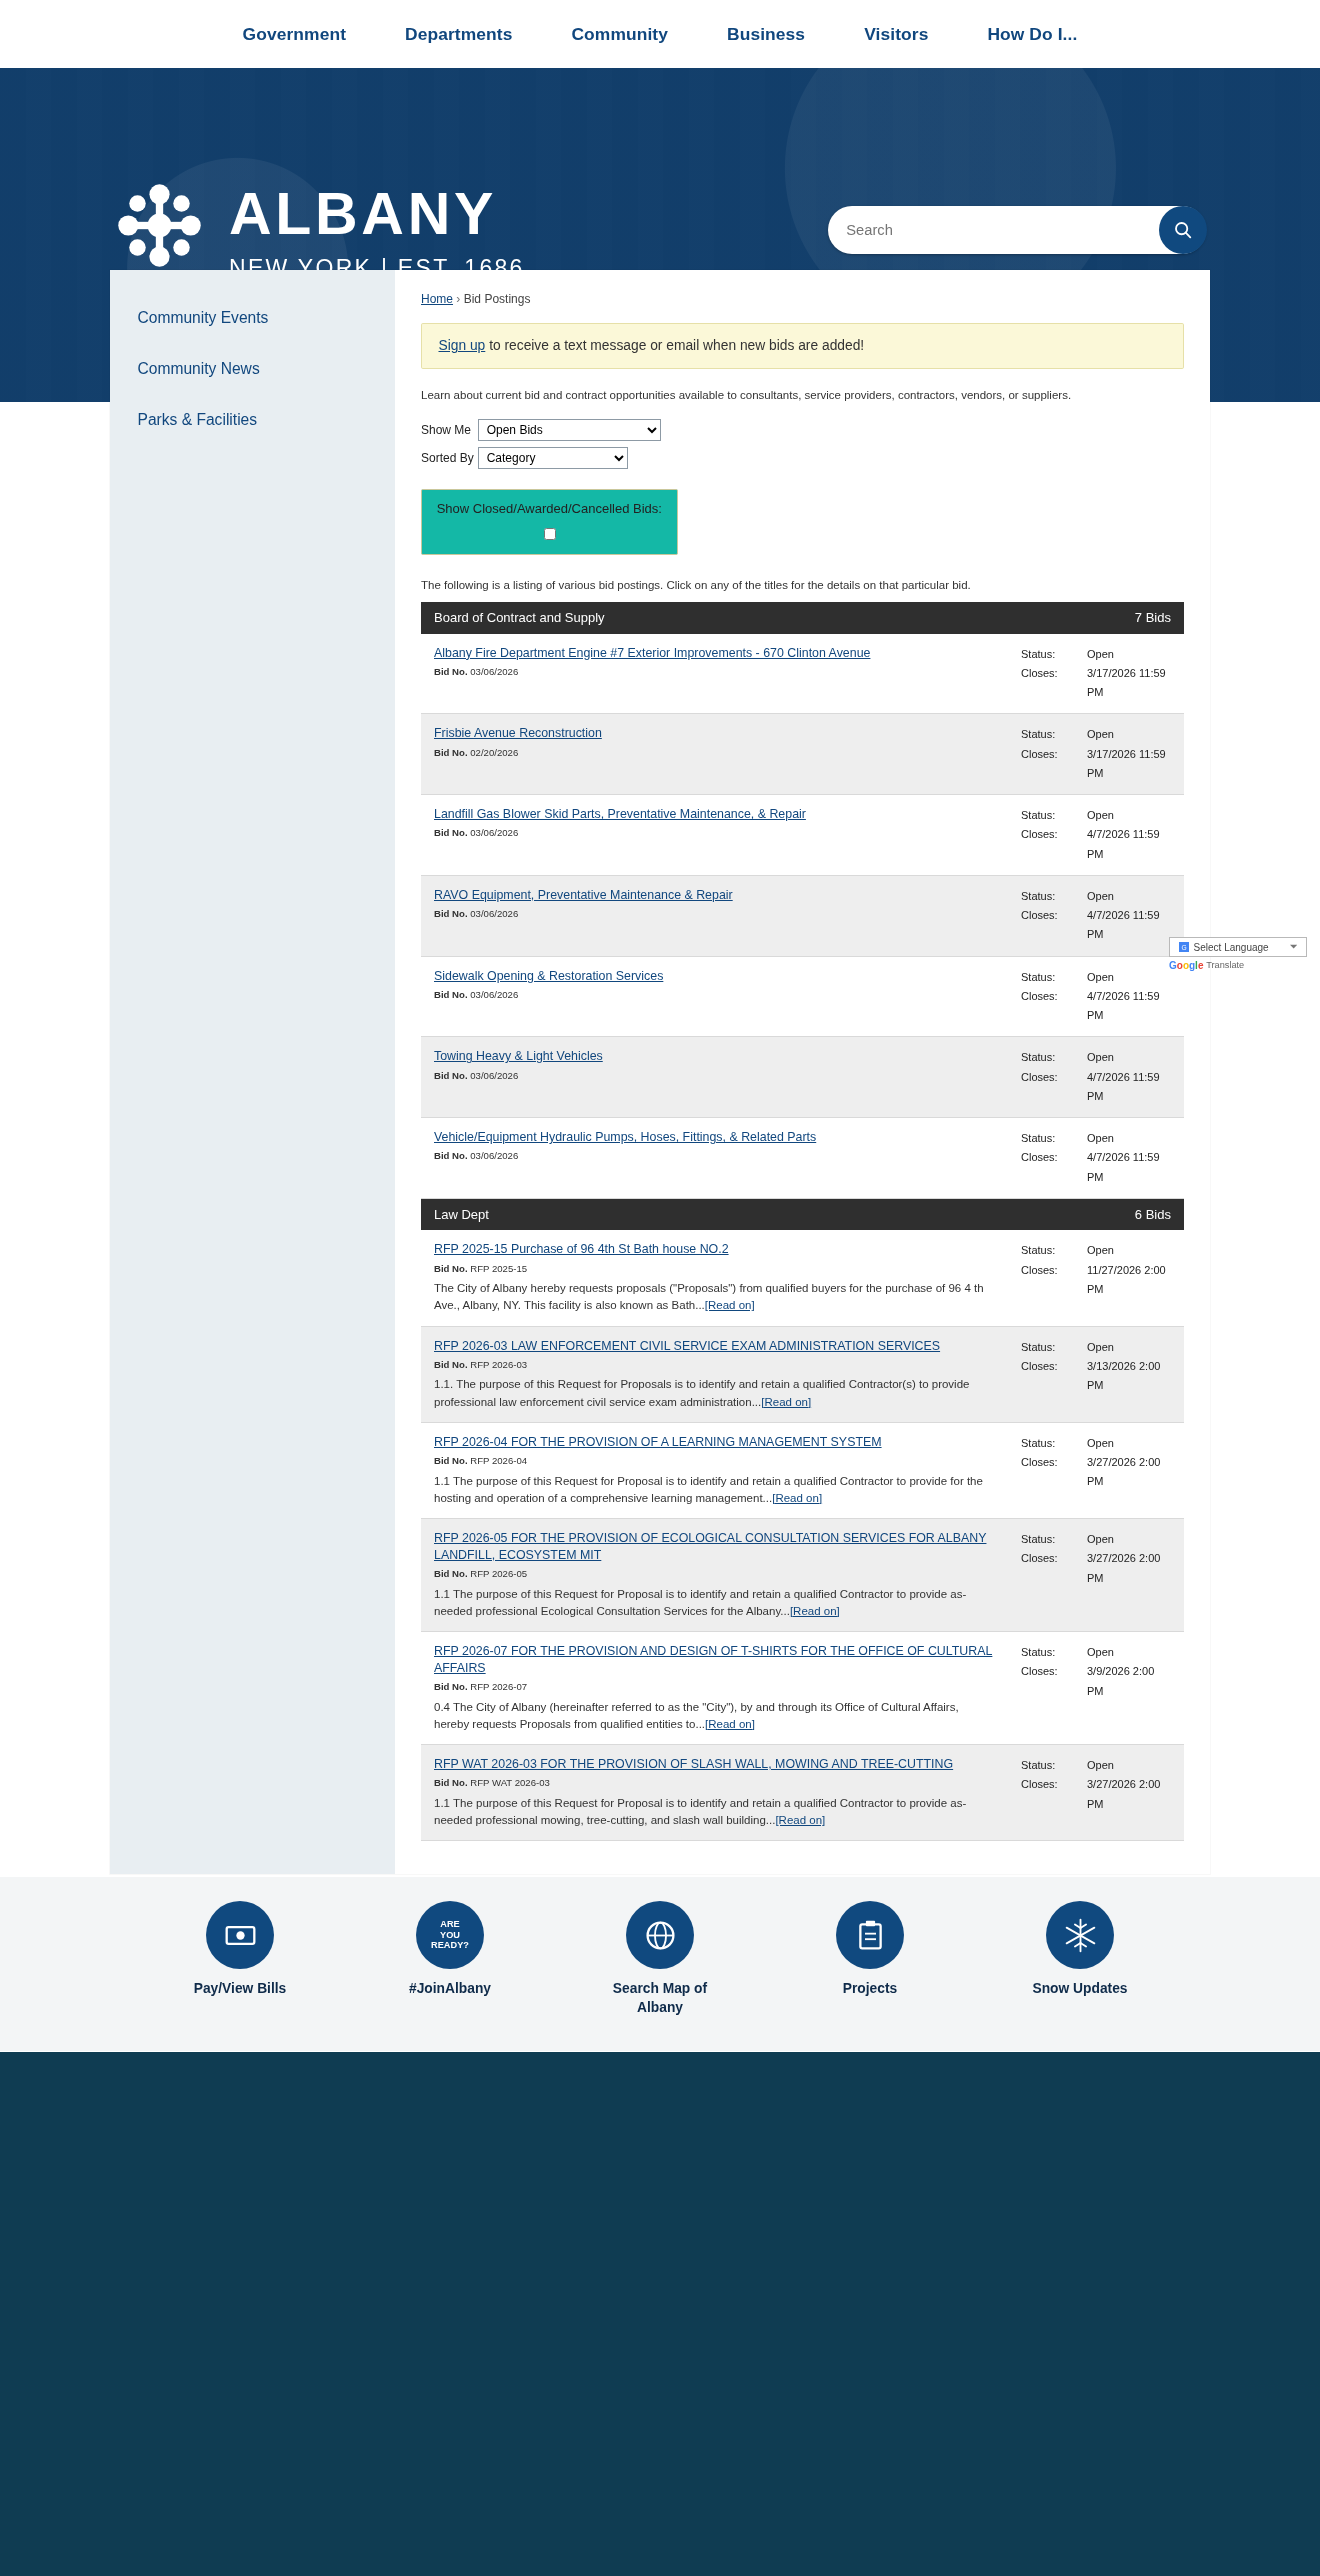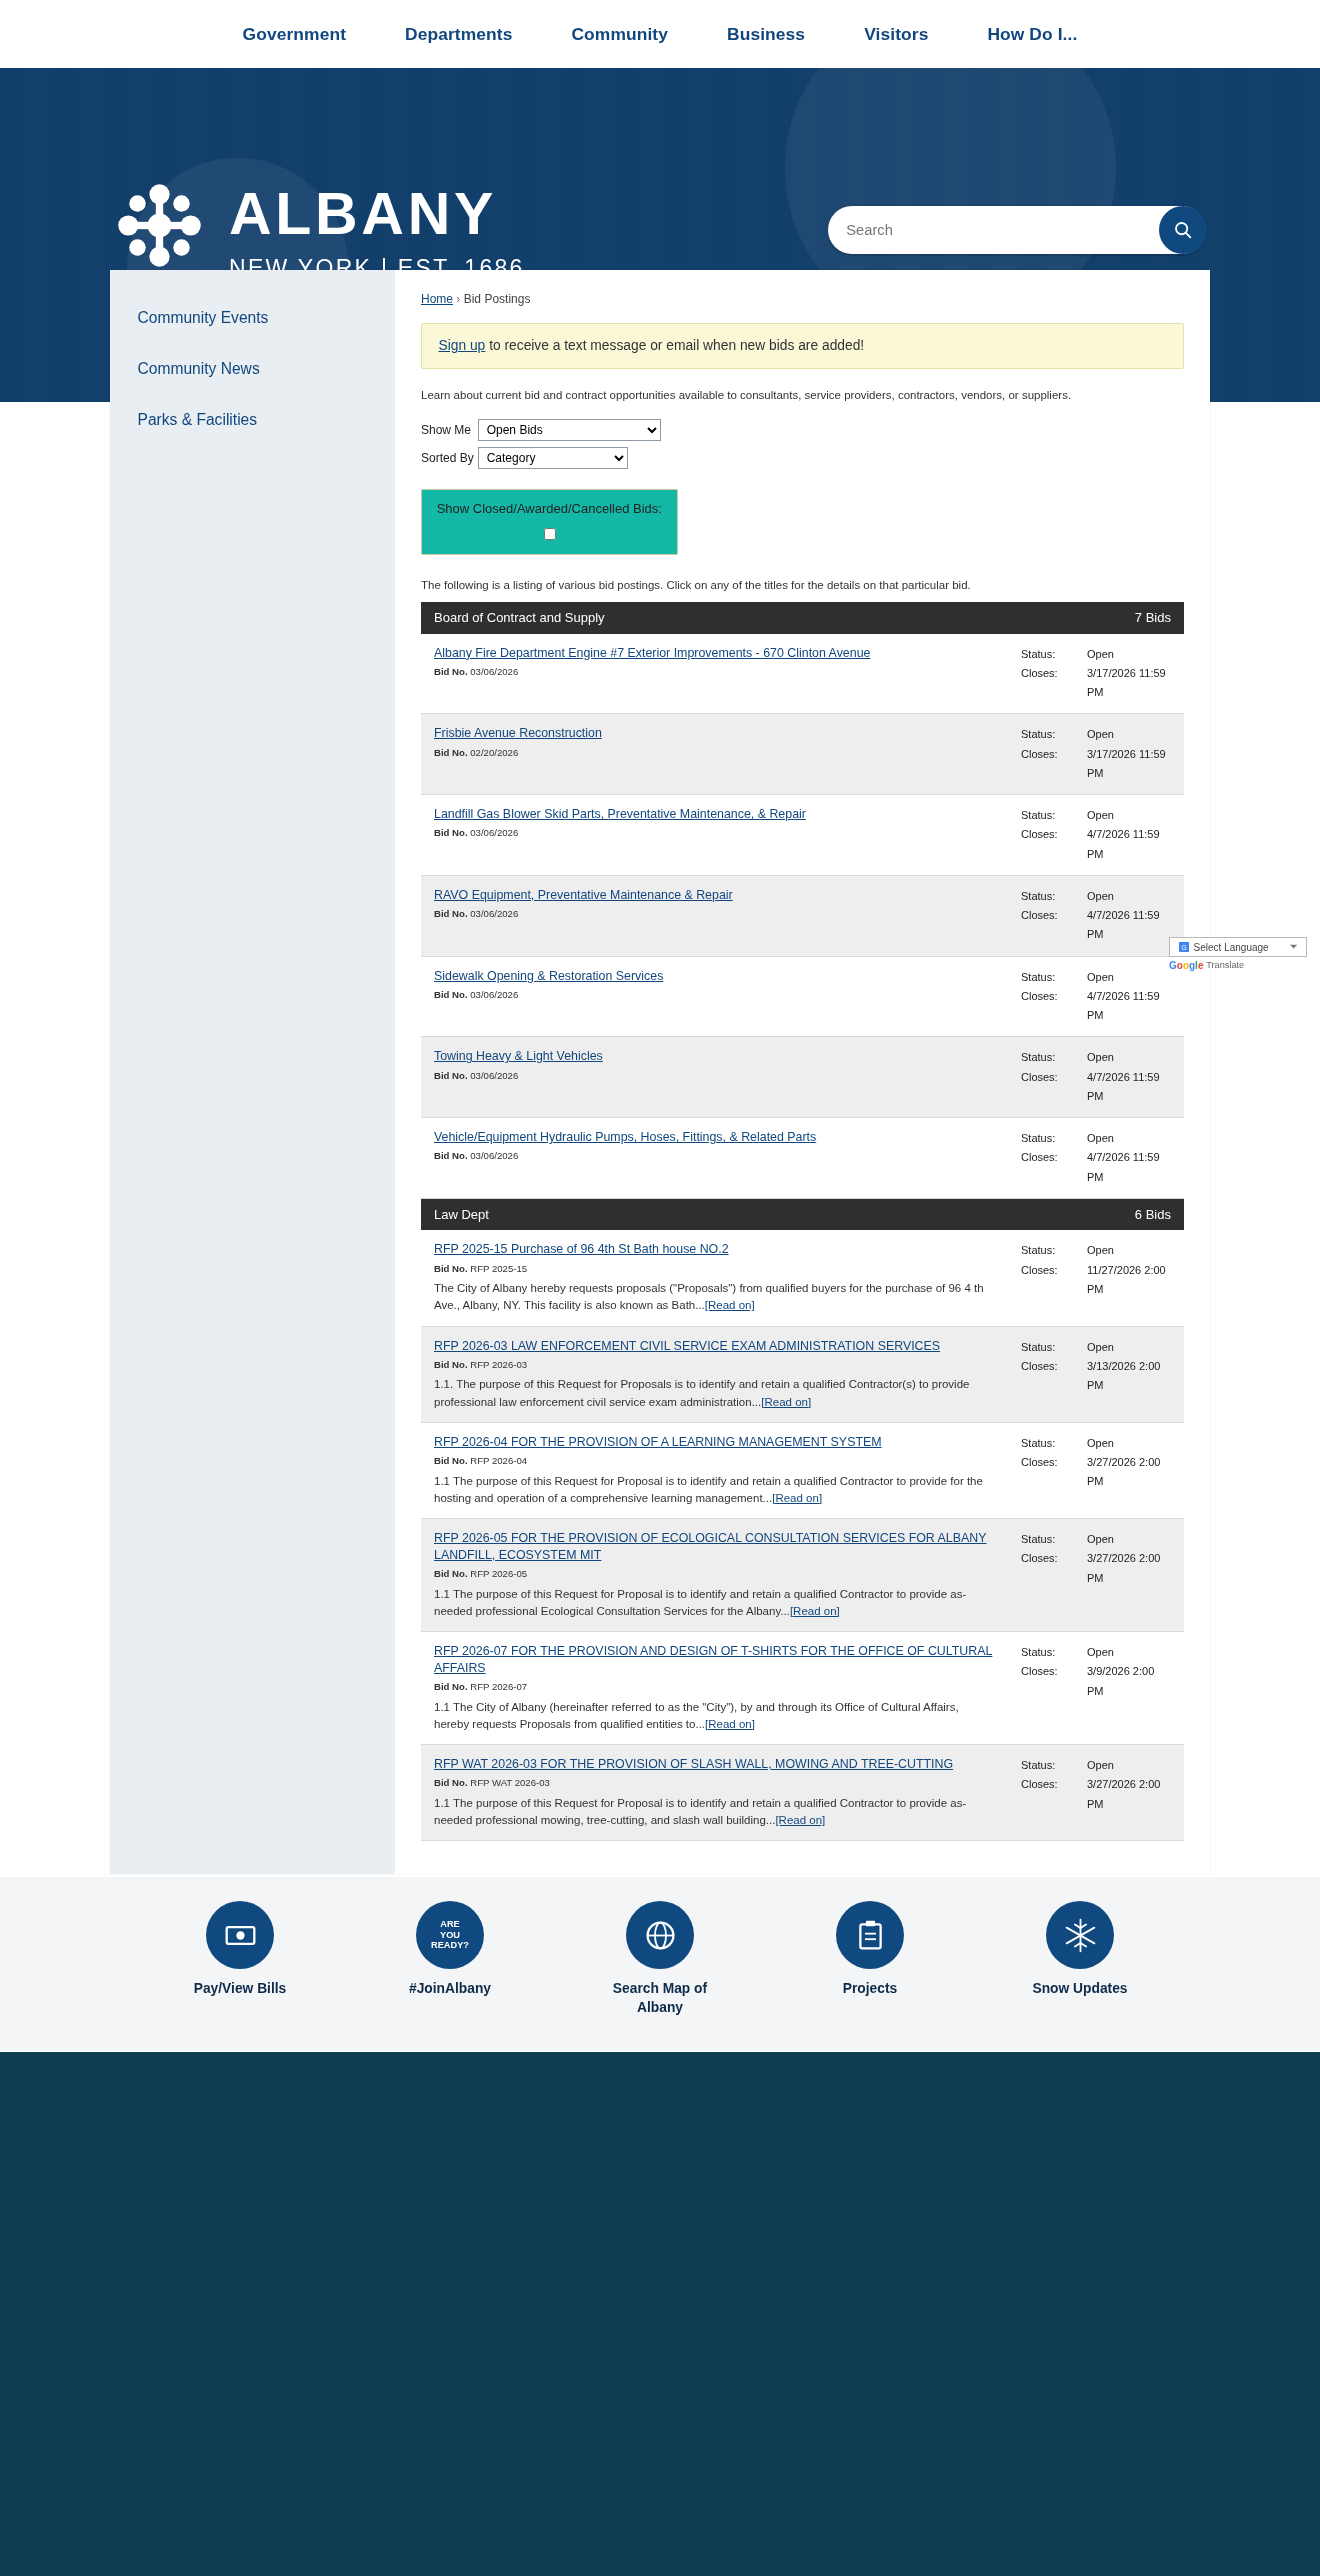--- a/index.html
+++ b/index.html
@@ -484,21 +484,21 @@
               </td>
               <td class="value-cell">
                 <div>Open</div>
                 <div>3/27/2026 2:00 PM</div>
               </td>
             </tr>
             <tr class="bid-row">
               <td>
                 <a href="#" class="bid-title">RFP 2026-07 FOR THE PROVISION AND DESIGN OF T-SHIRTS FOR THE OFFICE OF CULTURAL AFFAIRS</a>
                 <div class="bid-no"><b>Bid No.</b> <span>RFP 2026-07</span></div>
-                <div class="bid-desc"><span>1.1 The City of Albany (hereinafter referred to as the "City"), by and through its Office of Cultural Affairs, hereby requests Proposals from qualified entities to...</span><a href="#">[Read on]</a></div>
+                <div class="bid-desc"><span>0.4 The City of Albany (hereinafter referred to as the "City"), by and through its Office of Cultural Affairs, hereby requests Proposals from qualified entities to...</span><a href="#">[Read on]</a></div>
               </td>
               <td class="status-cell">
                 <div>Status:</div>
                 <div>Closes:</div>
               </td>
               <td class="value-cell">
                 <div>Open</div>
                 <div>3/9/2026 2:00 PM</div>
               </td>
             </tr>

